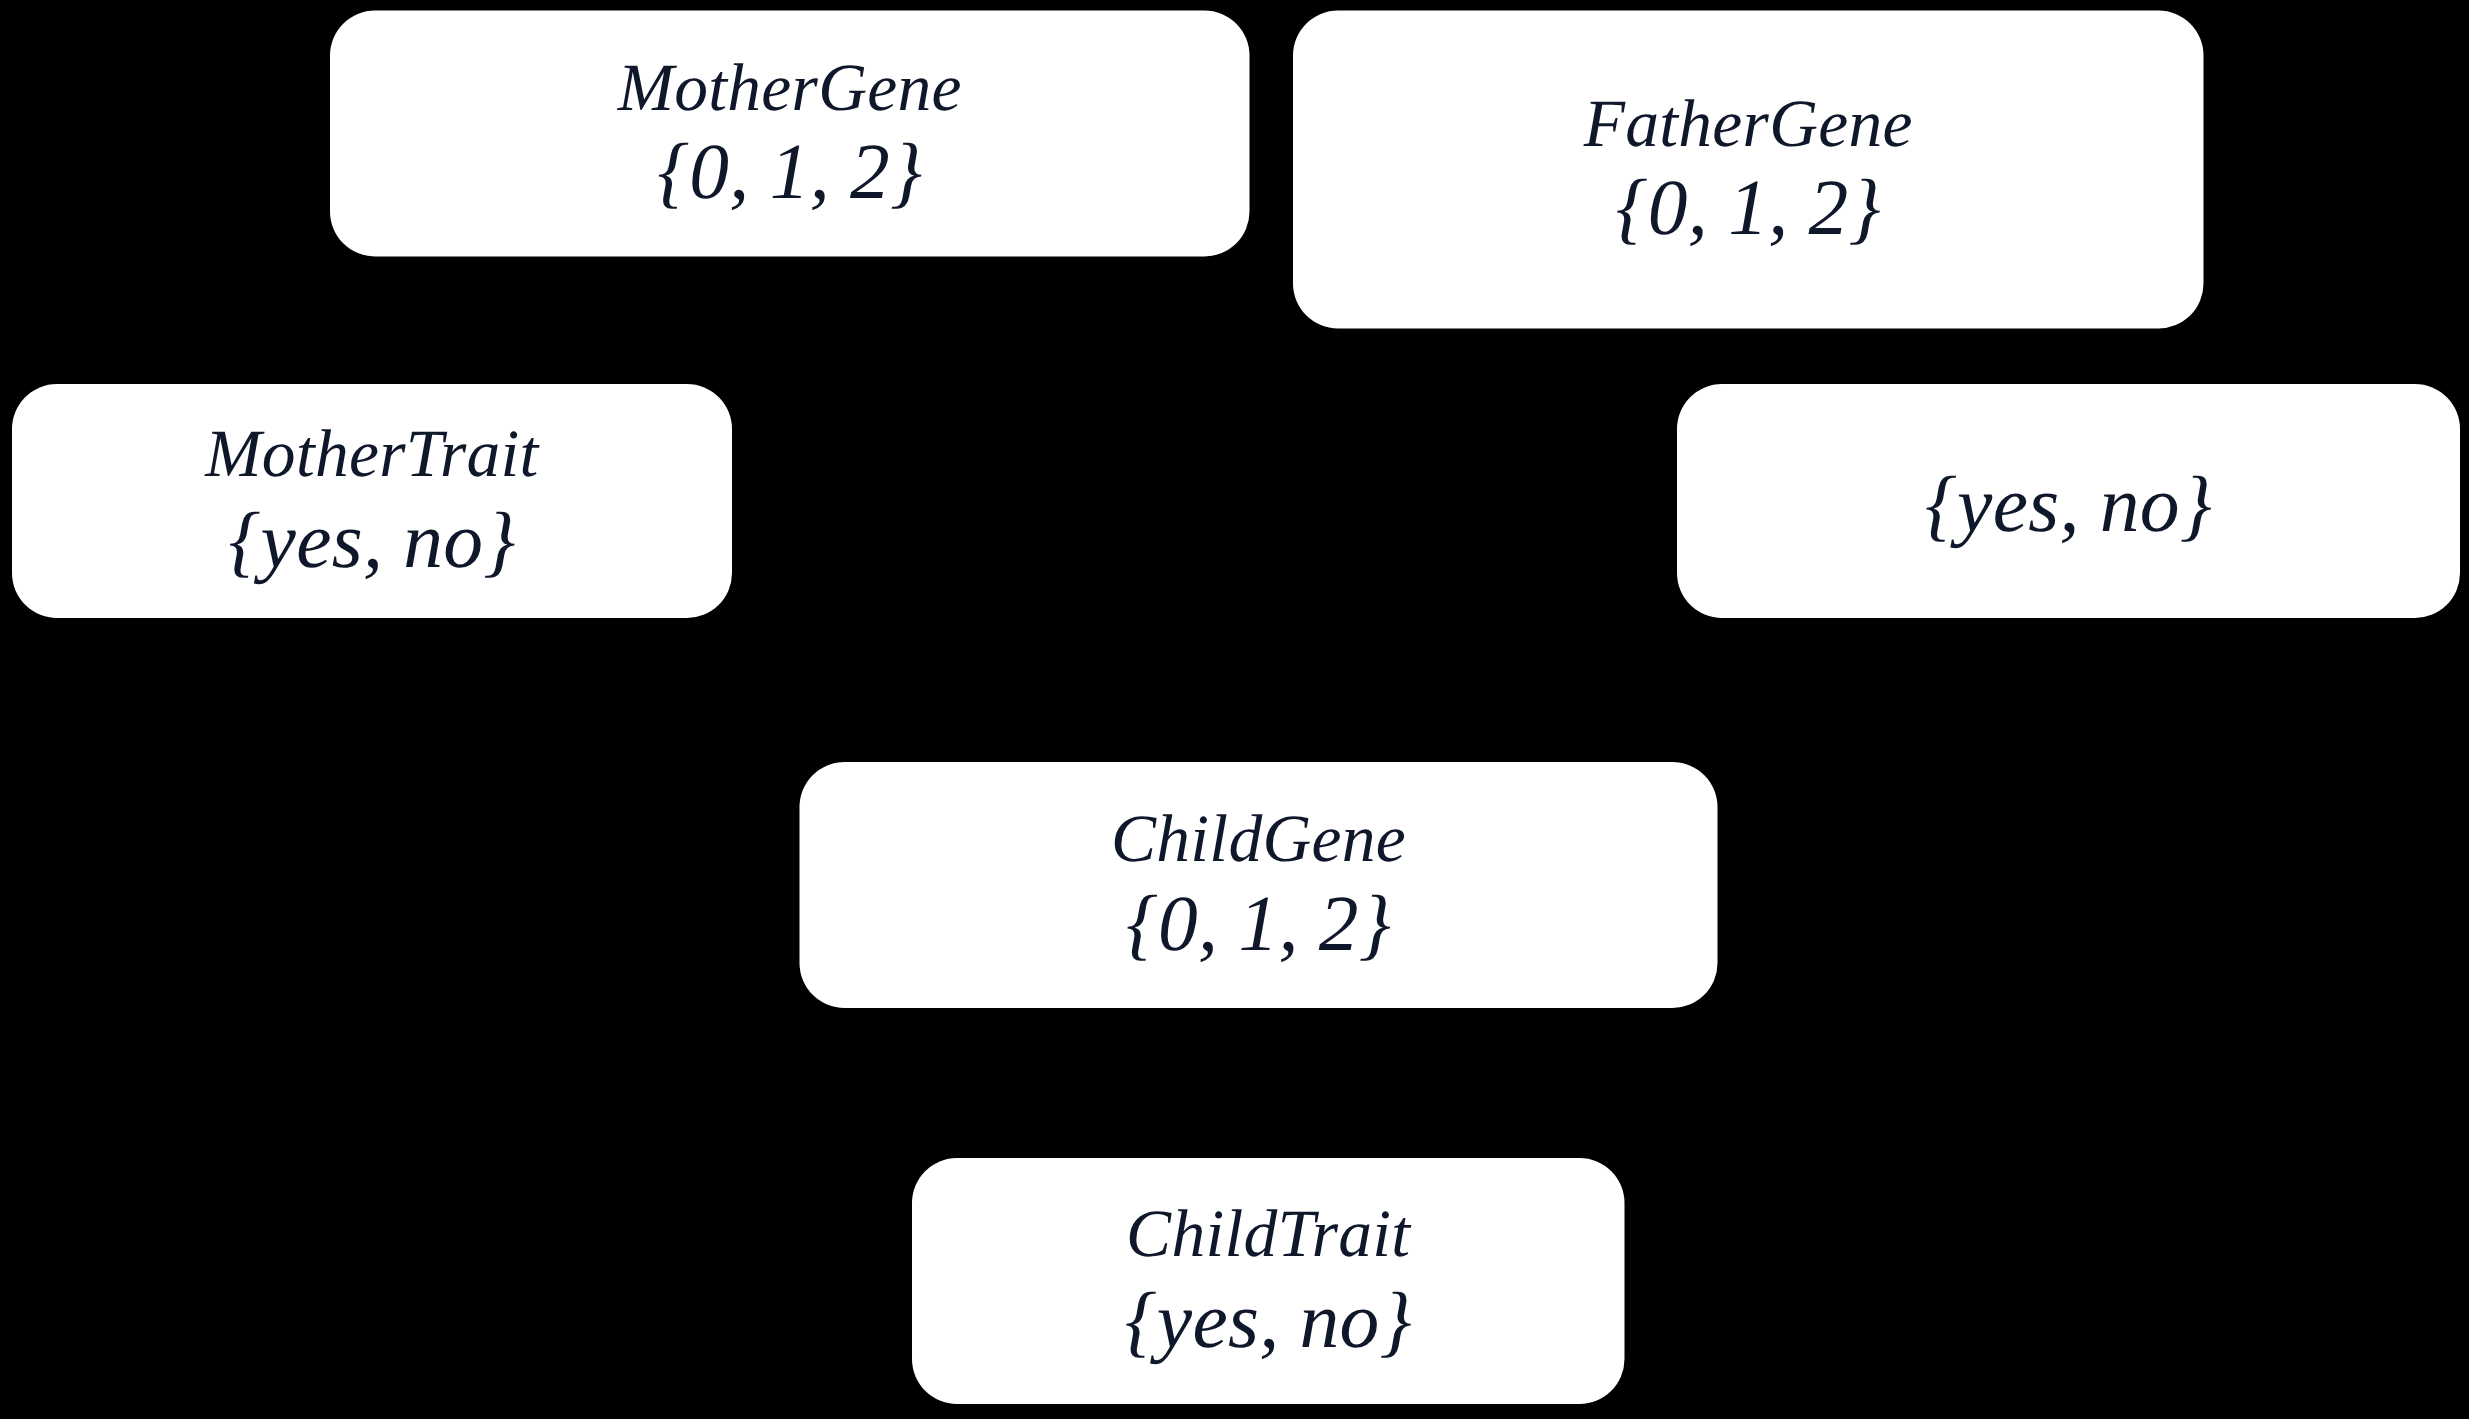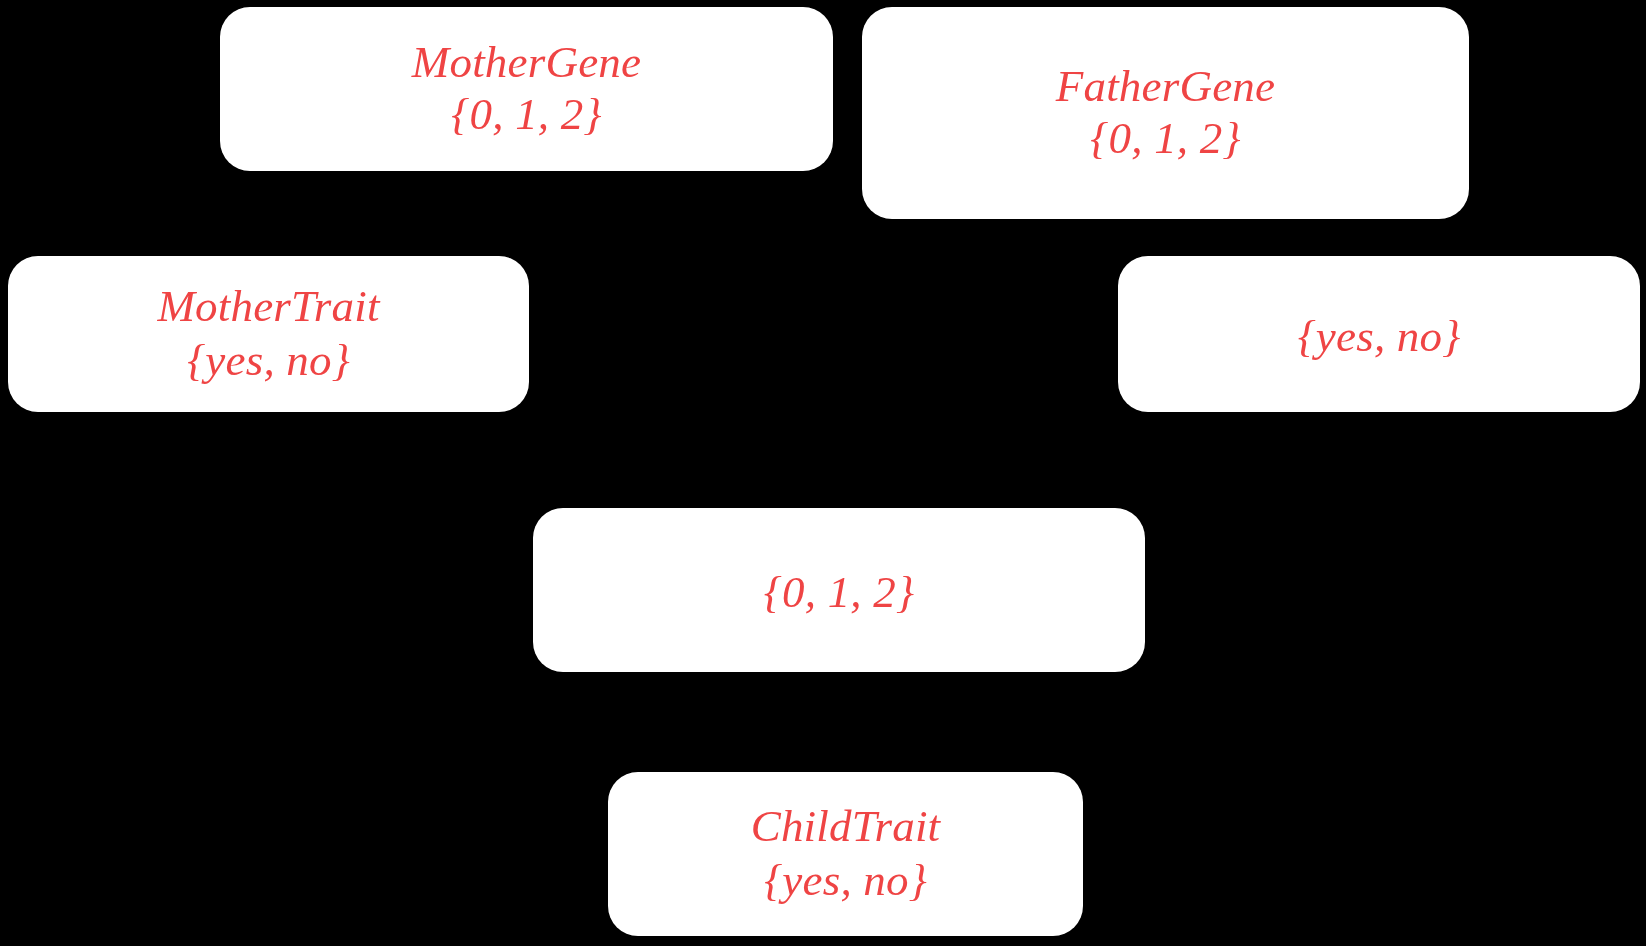--- a/index.html
+++ b/index.html
@@ -18,43 +18,43 @@
   }
   .node {
     position: absolute;
     background: #ffffff;
     border-radius: 30px;
     display: flex;
     flex-direction: column;
     align-items: center;
     justify-content: center;
     box-sizing: border-box;
-    color: #ef4444;
+    color: #0f172a;
     text-align: center;
     line-height: 1.02;
     -webkit-font-smoothing: antialiased;
   }
   .node-label {
     font-style: italic;
     font-size: 45px;
     letter-spacing: 0.2px;
     white-space: nowrap;
   }
   .node-domain {
     font-style: italic;
-    font-size: 45px;
+    font-size: 53px;
     letter-spacing: 0.2px;
     white-space: nowrap;
     margin-top: 6px;
   }
 
   
   #node-mother-gene  { left: 220px; top:   7px; width: 613px; height: 164px; }
   #node-father-gene  { left: 862px; top:   7px; width: 607px; height: 212px; }
-  #node-mother-trait { left:   8px; top: 256px; width: 521px; height: 156px; }
+  #node-mother-trait { left:   8px; top: 256px; width: 480px; height: 156px; }
   #node-father-trait { left:1118px; top: 256px; width: 522px; height: 156px; }
   #node-child-gene   { left: 533px; top: 508px; width: 612px; height: 164px; }
   #node-child-trait  { left: 608px; top: 772px; width: 475px; height: 164px; align-items: center; }
 
   
   #node-mother-trait .node-label,
   #node-father-trait .node-label,
   #node-child-trait  .node-label { margin-bottom: 2px; }
 </style>
 </head>
@@ -75,20 +75,21 @@
   <div class="node" id="node-mother-trait">
     <span class="node-label">MotherTrait</span>
     <span class="node-domain">{yes, no}</span>
   </div>
 
   <div class="node" id="node-father-trait">
     <span class="node-domain">{yes, no}</span>
   </div>
 
   <div class="node" id="node-child-gene">
+    <span class="node-label">ChildGene</span>
     <span class="node-domain">{0, 1, 2}</span>
   </div>
 
   <div class="node" id="node-child-trait">
     <span class="node-label">ChildTrait</span>
     <span class="node-domain">{yes, no}</span>
   </div>
 
 </div>
 

